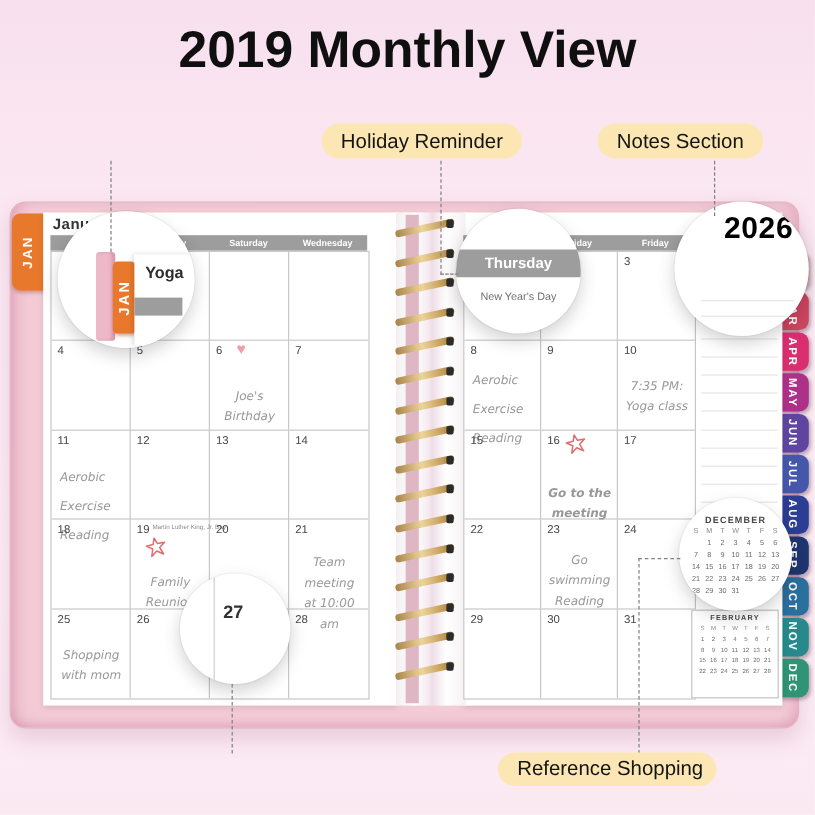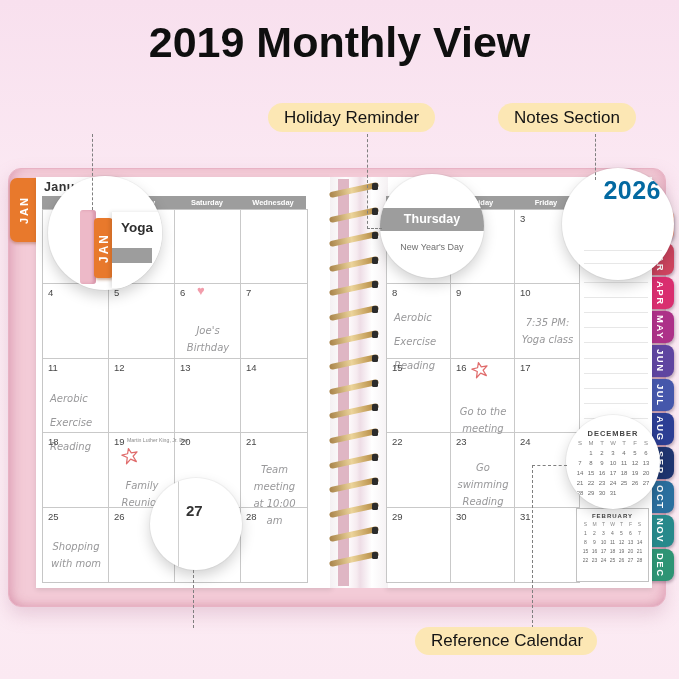--- a/index.html
+++ b/index.html
@@ -78,21 +78,21 @@
   .zoom-circle{border-radius:50%;background:#fff;overflow:hidden;
                box-shadow:0 6px 14px rgba(0,0,0,.18),0 0 0 1px rgba(0,0,0,.04);}
   .graybar{background:#9d9d9d;color:#fff;font-weight:700;text-align:center;}
 
   
   .mini-title{text-align:center;font-weight:700;color:#454545;letter-spacing:1px;}
   .mini-row{display:flex;justify-content:center;color:#6c6c6c;}
   .mini-row span{display:inline-block;text-align:center;}
   .feb-box{left:576px;top:508px;width:71px;height:72px;border:1px solid #c2c2c2;background:#fff;}
 
-  .year-big{font-size:25px;font-weight:700;color:#0369a1;letter-spacing:.5px;}
+  .year-big{font-size:25px;font-weight:700;color:#000000;letter-spacing:.5px;}
 </style>
 </head>
 <body>
 
 <div id="stage">
 
   <div class="abs title">2019 Monthly View</div>
 
   <div class="abs pill" style="left:498px;top:103px;">Notes Section</div>
   <div class="abs pill" style="left:268px;top:103px;">Holiday Reminder</div>
@@ -270,21 +270,21 @@
         </div>
       </div>
       <div class="cell">
         <span class="date">15</span>
       </div>
       <div class="cell">
         <span class="date">16</span>
         <span class="stardoodle" style="left: 20px; top: 2px; transform: rotate(-12deg);"><svg viewBox="0 0 20 20" width="18" height="18">
             <path d="M10 1.5 L12.1 7 L18.6 7.2 L13.3 11 L15.6 17.6 L10 13.6 L4.4 17.6 L6.7 11 L1.4 7.2 L7.9 7 Z" fill="none" stroke="#e06c6c" stroke-width="1.4" stroke-linejoin="round"></path>
           </svg></span>
-        <div class="entries ctr" style="padding-top: 32px;">
+        <div class="entries ctr" style="padding-top: 32px; font-weight: bold;">
           <div>Go to the</div>
           <div>meeting</div>
         </div>
       </div>
       <div class="cell lc">
         <span class="date">17</span>
       </div>
       <div class="cell">
         <span class="date">22</span>
       </div>
@@ -497,15 +497,15 @@
   </div>
 
   <div class="abs dash-v" style="left:92px;top:134px;height:76px;"></div>
   <div class="abs dash-v" style="left:367px;top:134px;height:95px;"></div>
   <div class="abs dash-h" style="left:367px;top:228px;width:15px;"></div>
   <div class="abs dash-v" style="left:595px;top:134px;height:46px;"></div>
   <div class="abs dash-v" style="left:193px;top:570px;height:58px;"></div>
   <div class="abs dash-h" style="left:532px;top:465px;width:35px;"></div>
   <div class="abs dash-v" style="left:532px;top:465px;height:163px;"></div>
 
-  <div class="abs pill pill-bottom" style="left:415px;top:627px;width:150px;">Reference Calendar</div>
+  <div class="abs pill pill-bottom" style="left:415px;top:627px;width:150px;">Reference Shopping</div>
 
 </div>
 
 </body></html>

